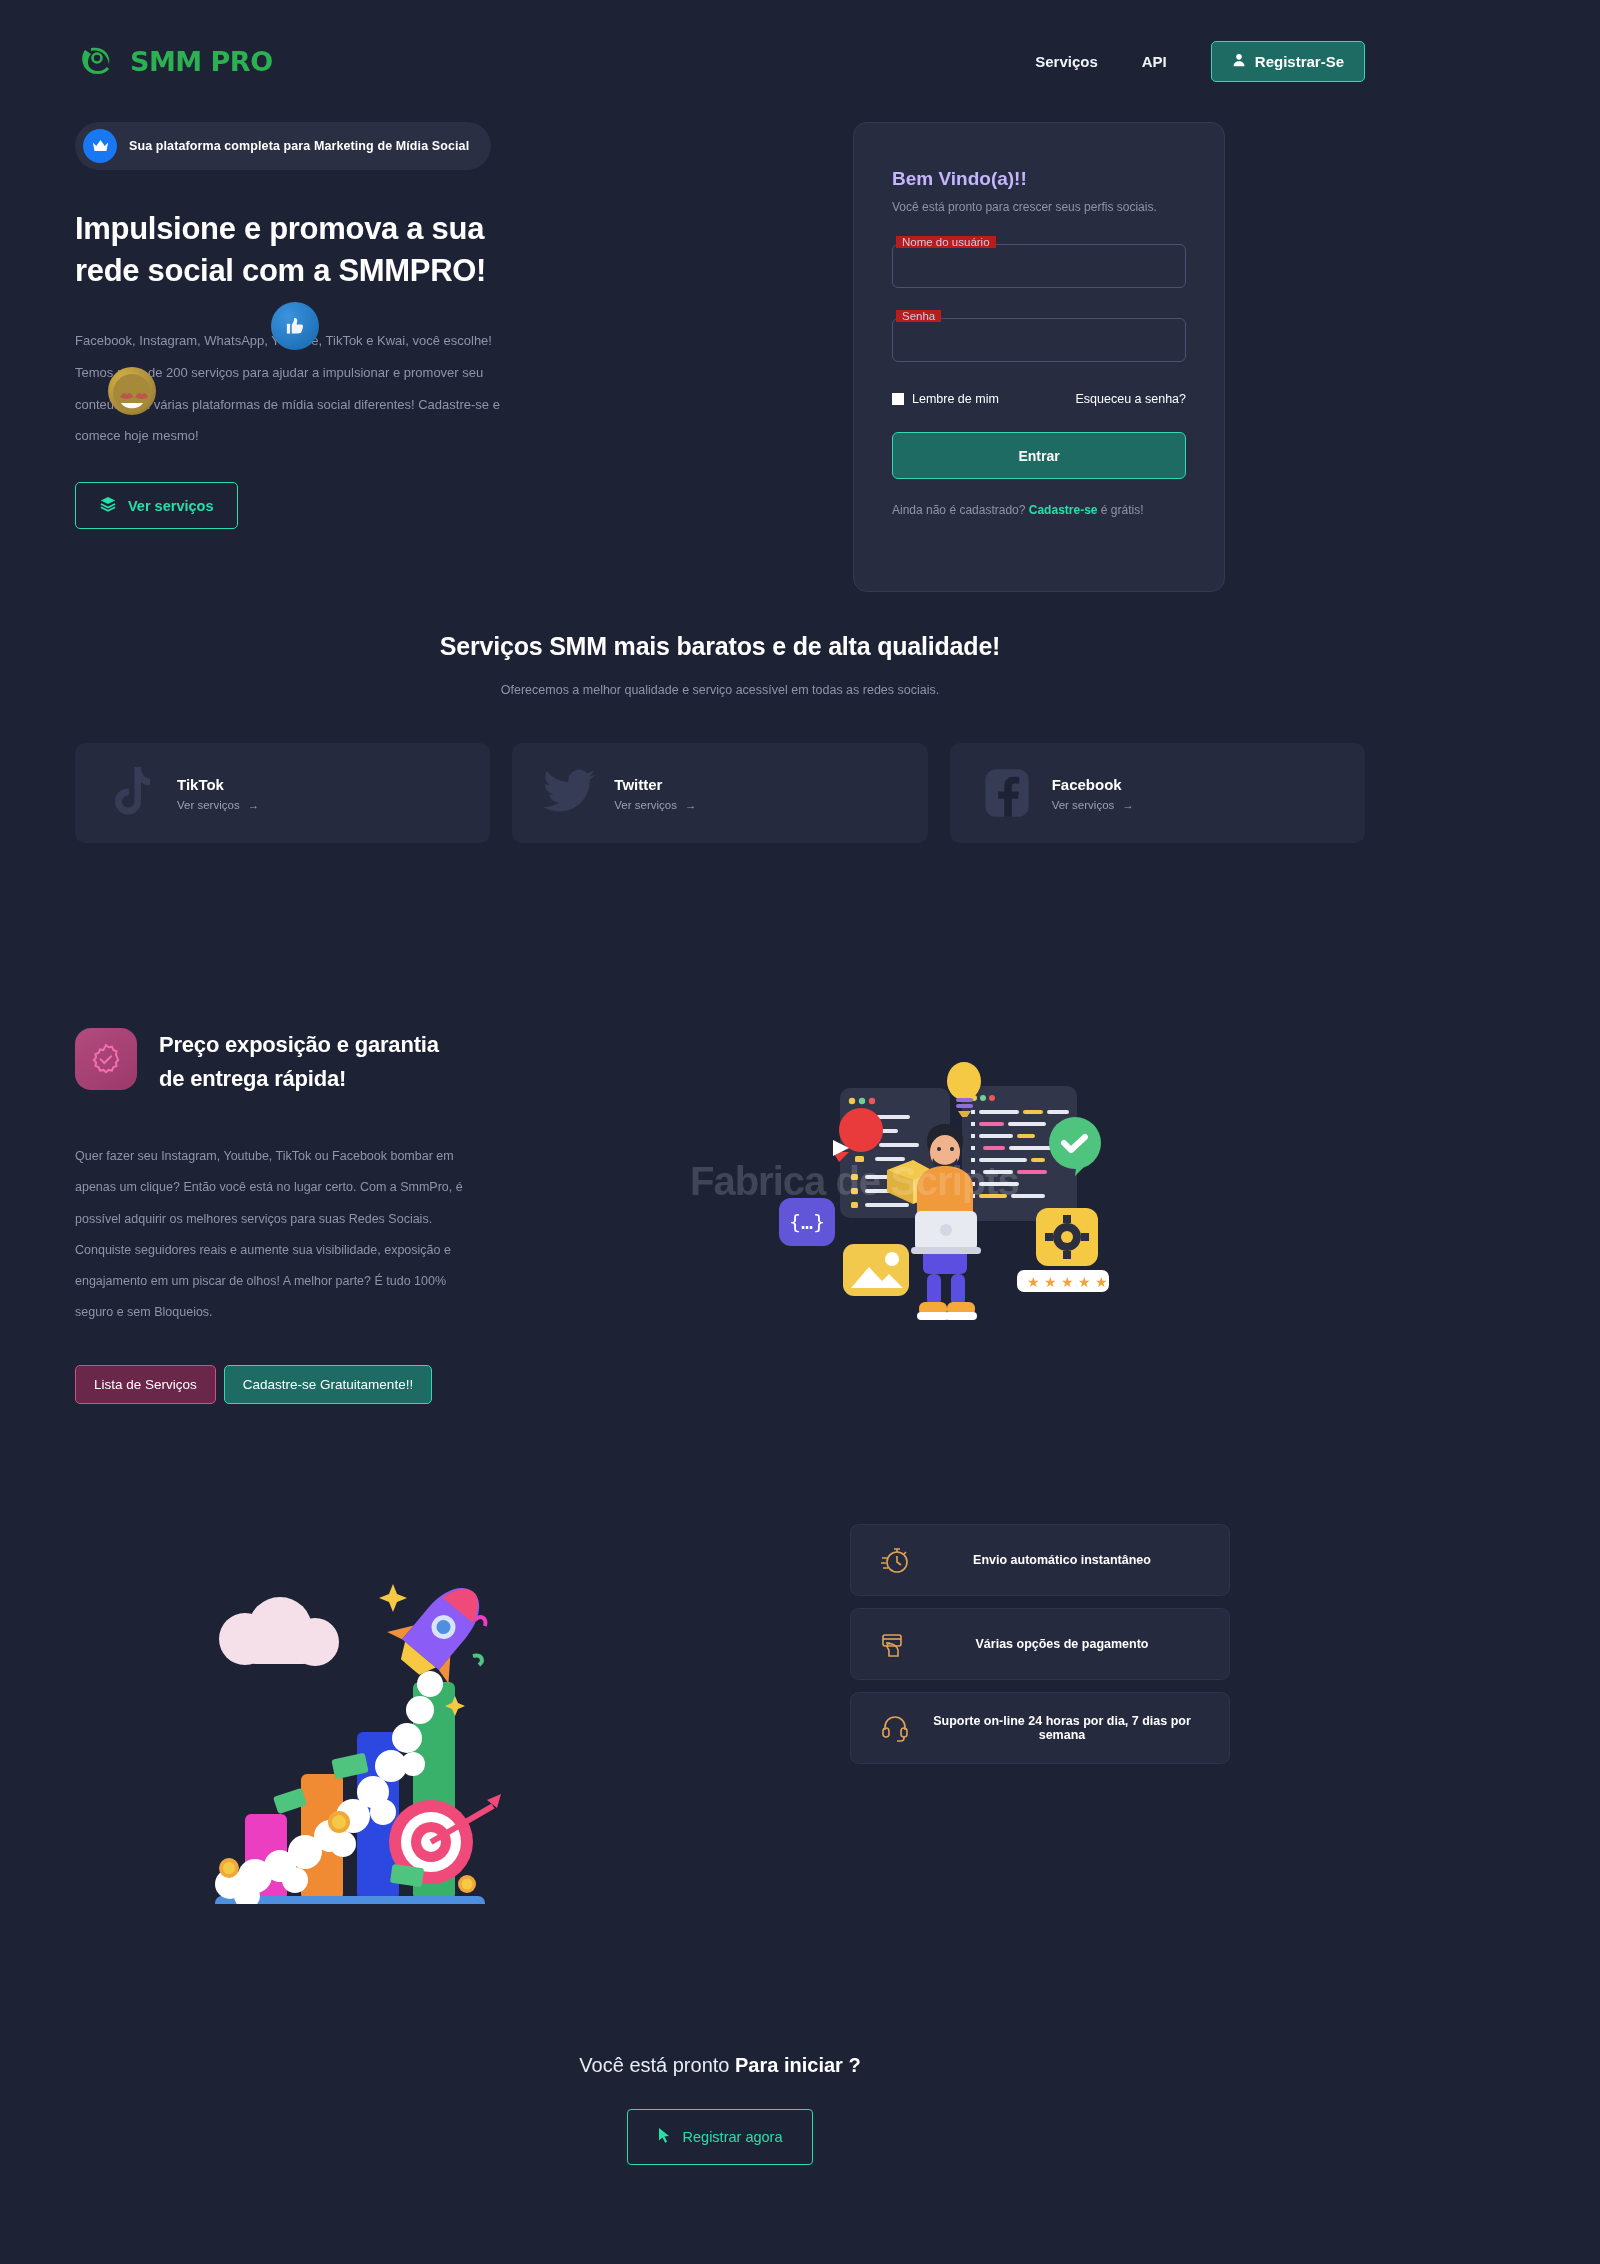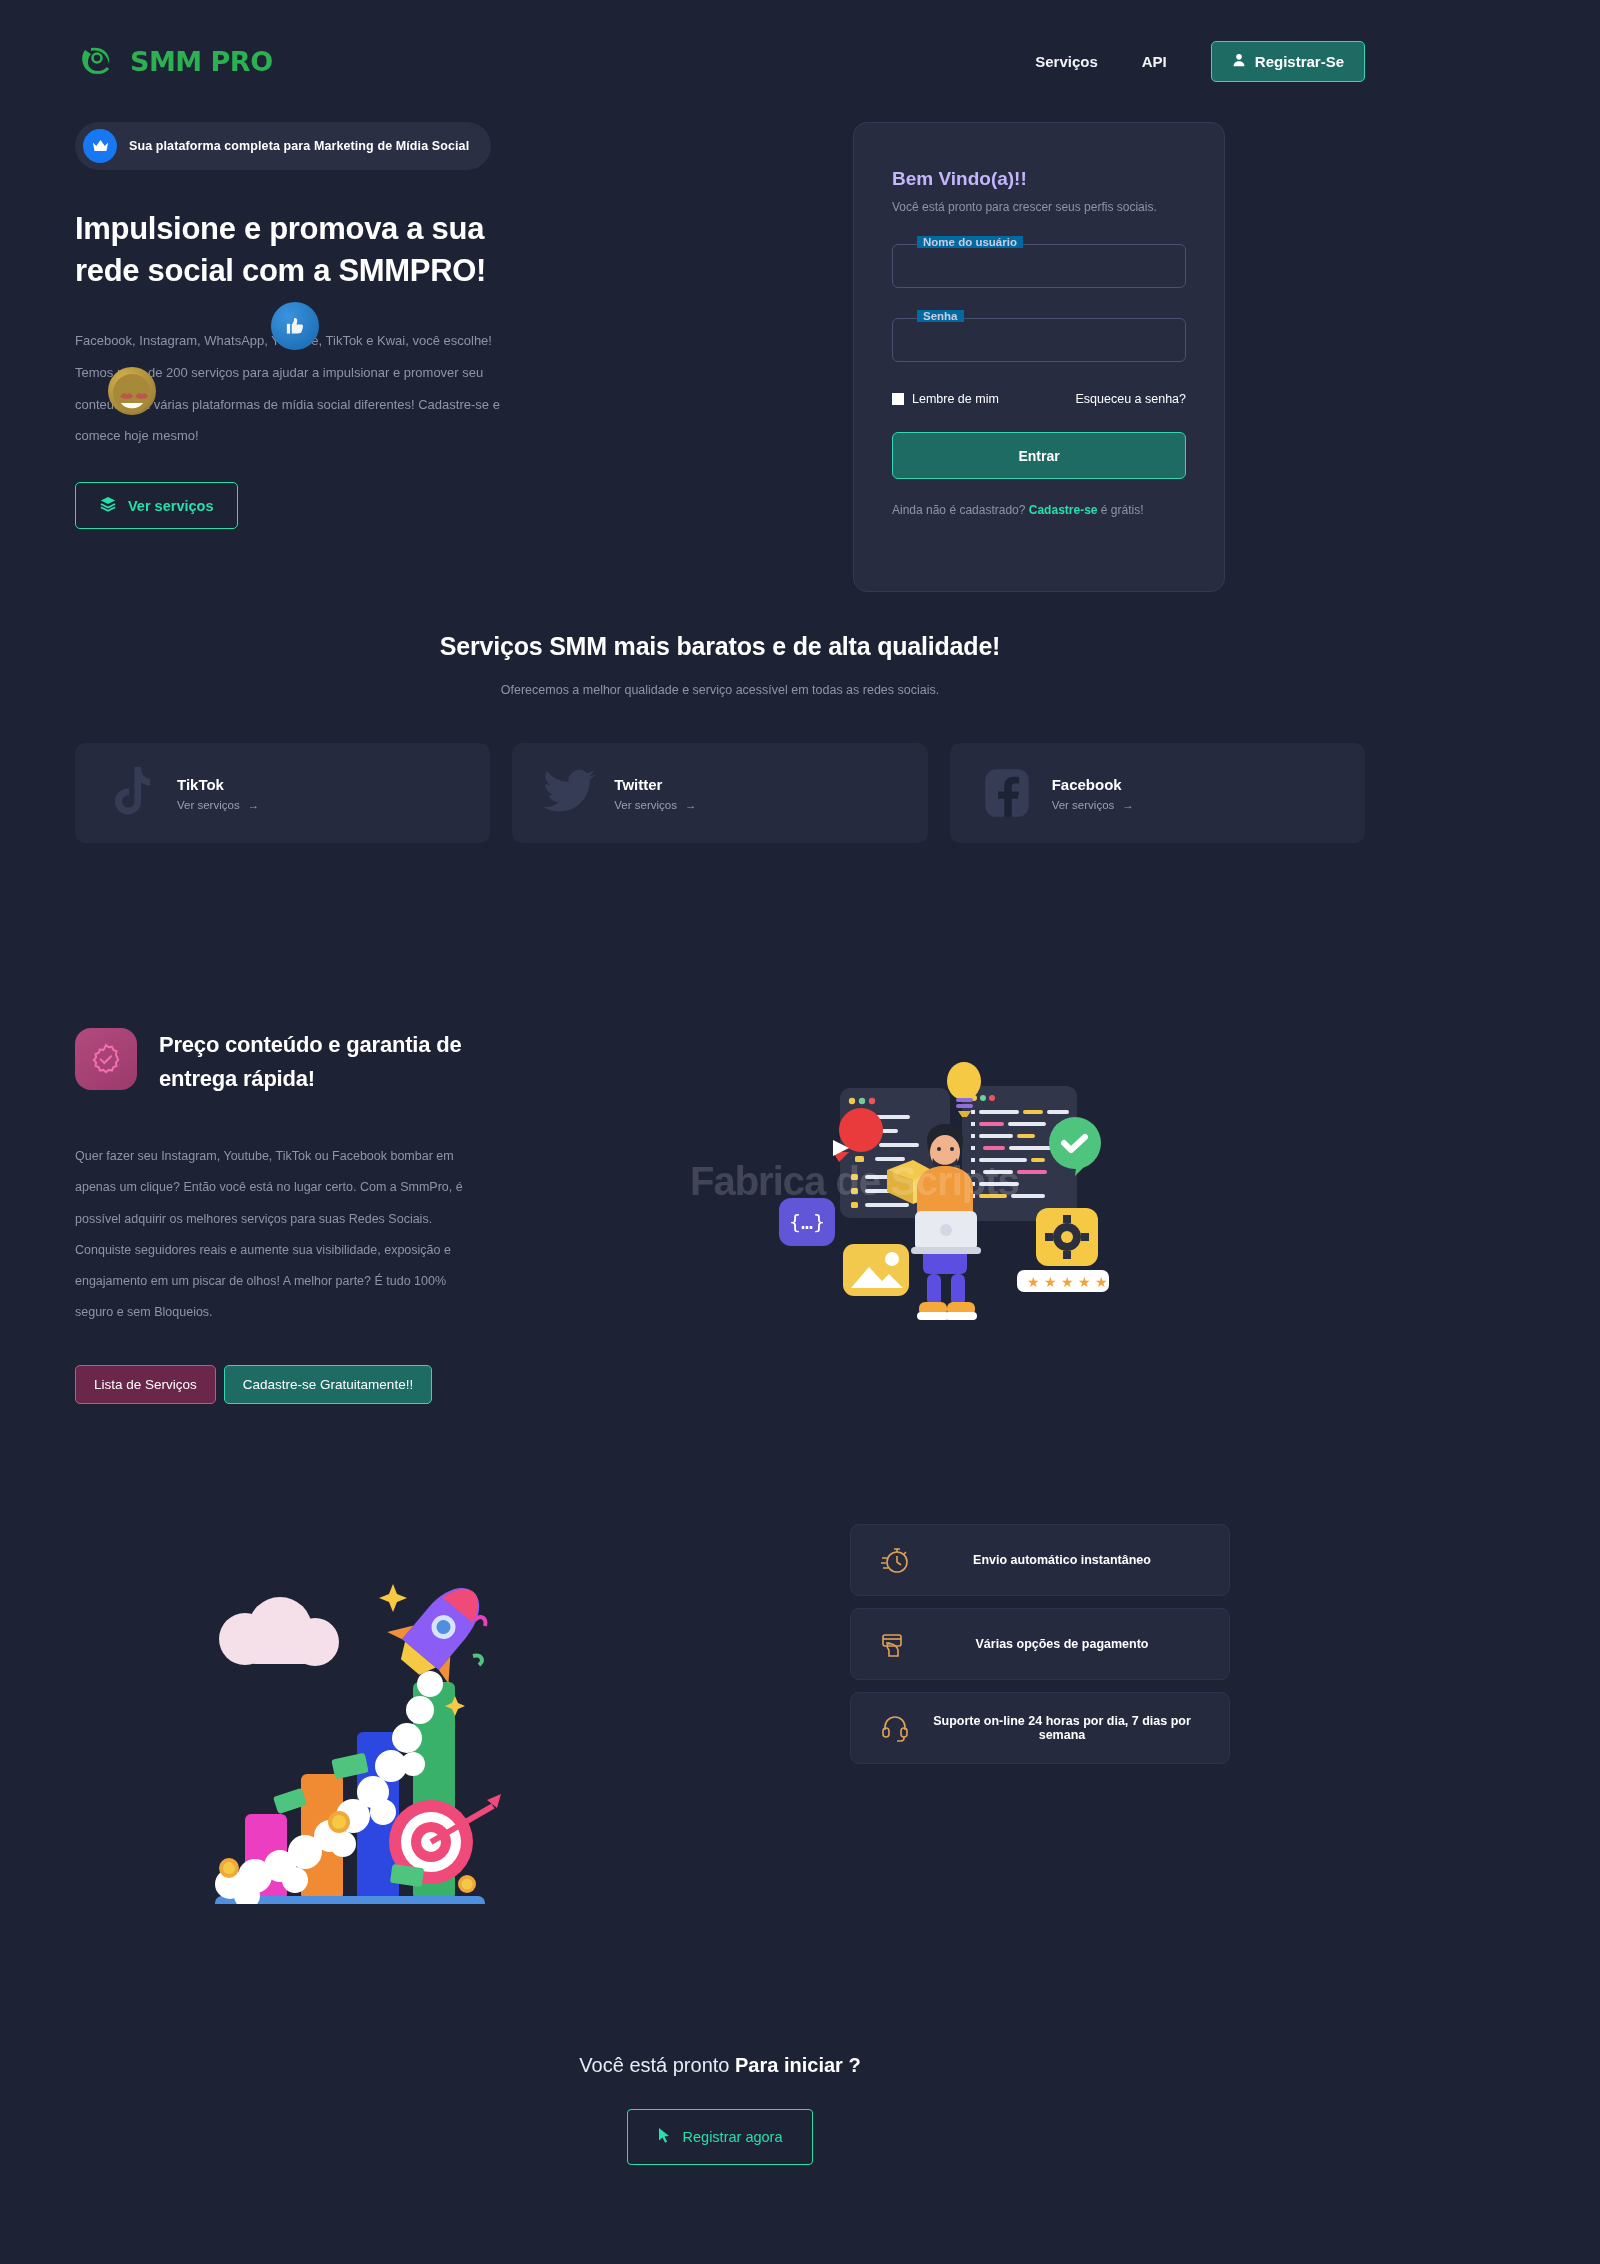--- a/index.html
+++ b/index.html
@@ -132,26 +132,26 @@
     border-radius: 6px;
     background: transparent;
     width: 100%;
     color: #fff;
     padding: 0 14px;
     font-size: 13px;
     font-family: "Liberation Sans", sans-serif;
   }
   .field-label {
     position: absolute;
-    top: -8px; left: 25px;
-    background: #0369a1;
+    top: -8px; left: 4px;
+    background: #b91c1c;
     padding: 0 6px;
     font-size: 11.5px;
     color: #c9cde0;
-    font-weight: 700;
+    font-weight: 400;
   }
   .row-between {
     display: flex; align-items: center; justify-content: space-between;
     margin-bottom: 26px;
   }
   .chk-wrap { display: flex; align-items: center; gap: 8px; cursor: pointer; }
   .chk { width: 12px; height: 12px; background: #fff; border: 0; }
   .chk-label { font-size: 12.5px; color: #ffffff; }
   .link-sm { font-size: 12.5px; color: #ffffff; text-decoration: none; cursor: pointer; }
   .btn-enter {
@@ -455,21 +455,21 @@
 
   <div class="price-sec">
     <div class="price-left">
       <div class="price-head">
         <span class="badge-ico">
           <svg width="34" height="34" viewBox="0 0 34 34" fill="none" stroke="#f36fb0" stroke-width="2">
             <path d="M17 3l2.6 2.3 3.4-.6 1.3 3.2 3.2 1.3-.6 3.4L29.2 18l-2.3 2.6.6 3.4-3.2 1.3-1.3 3.2-3.4-.6L17 30.2l-2.6-2.3-3.4.6-1.3-3.2-3.2-1.3.6-3.4L4.8 18l2.3-2.6-.6-3.4 3.2-1.3 1.3-3.2 3.4.6z"></path>
             <path d="M11.7 17.4l3.6 3.6 6.8-6.8" stroke-linecap="round"></path>
           </svg>
         </span>
-        <h2 class="price-h2">Preço conteúdo e garantia de entrega rápida!</h2>
+        <h2 class="price-h2">Preço exposição e garantia de entrega rápida!</h2>
       </div>
       <p class="price-p">Quer fazer seu Instagram, Youtube, TikTok ou Facebook bombar em apenas um clique? Então você está no lugar certo. Com a SmmPro, é possível adquirir os melhores serviços para suas Redes Sociais. Conquiste seguidores reais e aumente sua visibilidade, exposição e engajamento em um piscar de olhos! A melhor parte? É tudo 100% seguro e sem Bloqueios.</p>
       <div class="btn-row">
         <button class="btn-pink">Lista de Serviços</button>
         <button class="btn-teal">Cadastre-se Gratuitamente!!</button>
       </div>
     </div>
 
     <div class="illus">
       <svg width="360" height="300" viewBox="0 0 360 300">

